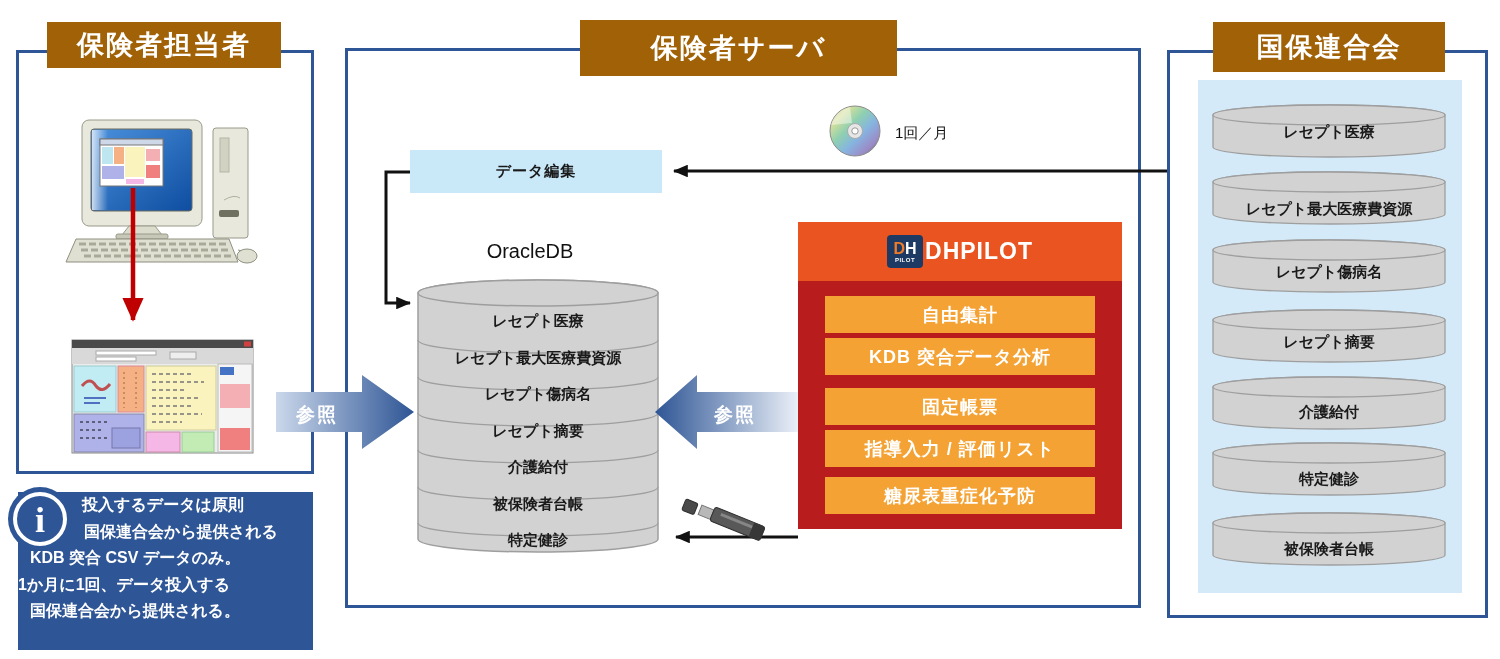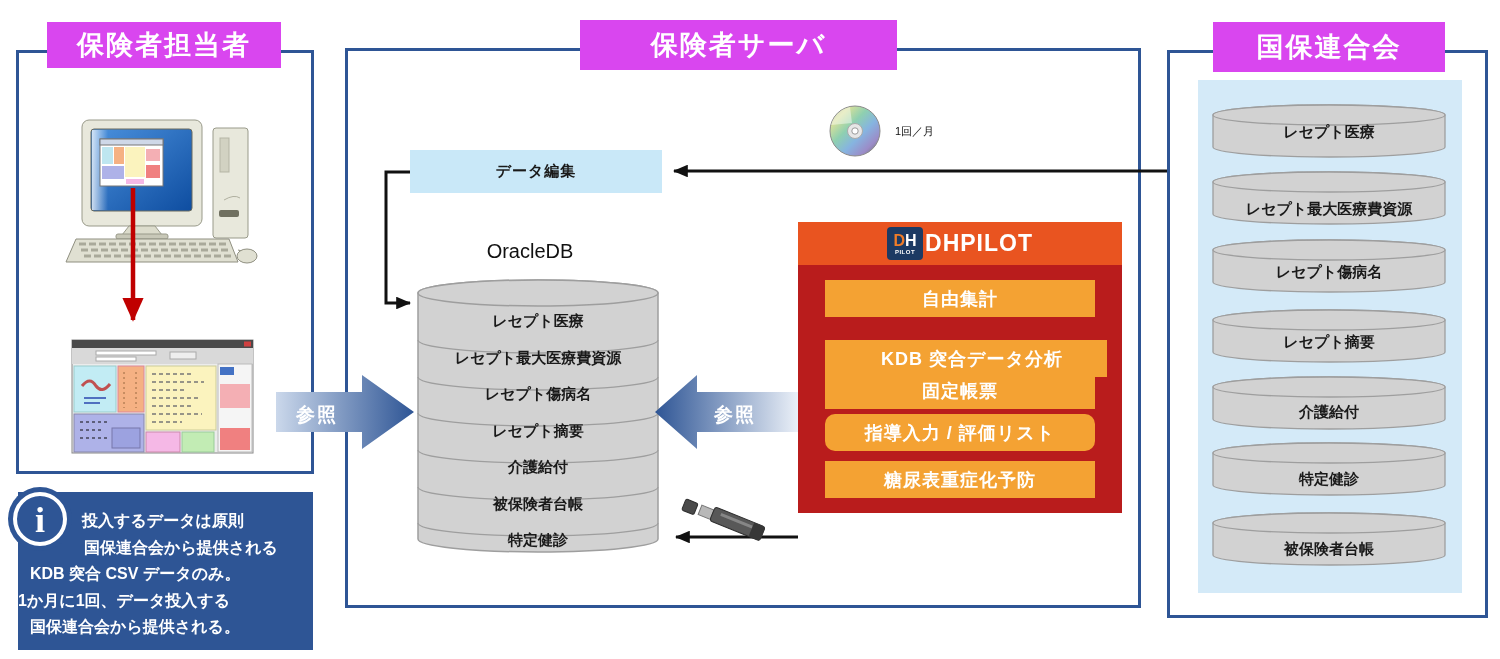--- a/index.html
+++ b/index.html
@@ -1,38 +1,38 @@
 <!DOCTYPE html>
 <html><head>
 <meta charset="utf-8">
 <style>
   html,body{margin:0;padding:0;background:#fff;}
   #stage{position:relative;width:1500px;height:659px;background:#fff;overflow:hidden;
          font-family:"Liberation Sans","DejaVu Sans",sans-serif;}
   
   .panel{position:absolute;border:3px solid #2E5595;background:#fff;z-index:0;}
-  .panel-header{position:absolute;background:#d946ef;color:#fff;font-weight:700;
+  .panel-header{position:absolute;background:#a16207;color:#fff;font-weight:700;
                 display:flex;align-items:center;justify-content:center;z-index:2;
                 font-size:27px;letter-spacing:2px;}
   
   .inner-blue{position:absolute;background:#D4EAF8;z-index:0;}
   .data-edit{position:absolute;left:410px;top:150px;width:252px;height:43px;background:#C9E8F8;
              display:flex;align-items:center;justify-content:center;color:#1a1a1a;
              font-size:15px;font-weight:700;z-index:2;letter-spacing:1px;}
   .oracle-label{position:absolute;left:440px;top:240px;width:180px;text-align:center;
                 font-size:20px;color:#111;z-index:2;}
-  .cd-label{position:absolute;left:895px;top:124px;font-size:11px;color:#111;z-index:2;}
+  .cd-label{position:absolute;left:895px;top:124px;font-size:15px;color:#111;z-index:2;}
   
   .cyl-row{position:absolute;left:418px;width:240px;height:20px;text-align:center;
            font-size:15px;font-weight:600;color:#1a1a1a;z-index:2;}
   .rcyl-row{position:absolute;left:1213px;width:232px;height:20px;text-align:center;
             font-size:15px;font-weight:600;color:#1a1a1a;z-index:2;}
   
   .dhp{position:absolute;left:798px;top:222px;width:324px;z-index:2;}
-  .dhp-header{height:43px;background:#E95420;display:flex;align-items:center;justify-content:center;gap:2px;}
+  .dhp-header{height:59px;background:#E95420;display:flex;align-items:center;justify-content:center;gap:2px;}
   .dhp-logo{width:36px;height:33px;background:#1C3A63;border-radius:4px;display:flex;flex-direction:column;
             align-items:center;justify-content:center;line-height:1;}
   .dhp-logo .lt{font-size:16px;font-weight:700;color:#fff;}
   .dhp-logo .lt b{color:#F07C28;}
   .dhp-logo .lb{font-size:6px;font-weight:700;color:#fff;letter-spacing:.5px;}
   .dhp-title{color:#fff;font-weight:700;font-size:23px;letter-spacing:1px;}
   .dhp-body{position:relative;height:248px;background:#b91c1c;}
   .dhp-btn{position:absolute;left:27px;width:270px;height:37px;background:#F4A233;color:#fff;
            font-size:18px;font-weight:700;display:flex;align-items:center;justify-content:center;
            letter-spacing:1px;white-space:nowrap;}
@@ -209,21 +209,21 @@
       <rect x="36" y="-7.5" width="12" height="15" rx="2" fill="#373737"></rect>
     </g>
 
     <polygon fill="url(#gradL)" points="276,392 362,392 362,375 414,412 362,449 362,432 276,432"></polygon>
     <polygon fill="url(#gradR)" points="655,412 697,375 697,392 800,392 800,432 697,432 697,449"></polygon>
   </svg>
 
   <div class="panel-header" style="left:47px;top:22px;width:234px;height:46px;">
     <span>保険者担当者</span>
   </div>
-  <div class="panel-header" style="left:580px;top:20px;width:317px;height:50px;">
+  <div class="panel-header" style="left:580px;top:20px;width:317px;height:56px;">
     <span>保険者サーバ</span>
   </div>
   <div class="panel-header" style="left:1213px;top:22px;width:232px;height:50px;align-items:center;">
     <span>国保連合会</span>
   </div>
 
   <div class="data-edit">データ編集</div>
   <div class="oracle-label">OracleDB</div>
   <div class="cd-label">1回／月</div>
 
@@ -238,41 +238,41 @@
   <div class="dhp">
     <div class="dhp-header">
       <div class="dhp-logo">
         <div class="lt"><b>D</b><span>H</span></div>
         <div class="lb">PILOT</div>
       </div>
       <div class="dhp-title">DHPILOT</div>
     </div>
     <div class="dhp-body">
       <div class="dhp-btn" style="top:15px;">自由集計</div>
-      <div class="dhp-btn" style="top:75px;padding-left:12px;">KDB 突合データ分析</div>
+      <div class="dhp-btn" style="top:57px;">KDB 突合データ分析</div>
       <div class="dhp-btn" style="top:107px;">固定帳票</div>
-      <div class="dhp-btn" style="top:149px;border-radius:10px;">指導入力 / 評価リスト</div>
+      <div class="dhp-btn" style="top:149px;">指導入力 / 評価リスト</div>
       <div class="dhp-btn" style="top:196px;">糖尿表重症化予防</div>
     </div>
   </div>
 
 
   <div class="rcyl-row" style="top:123px;">レセプト医療</div>
   <div class="rcyl-row" style="top:200px;">レセプト最大医療費資源</div>
   <div class="rcyl-row" style="top:263px;">レセプト傷病名</div>
   <div class="rcyl-row" style="top:333px;">レセプト摘要</div>
   <div class="rcyl-row" style="top:403px;">介護給付</div>
   <div class="rcyl-row" style="top:470px;">特定健診</div>
   <div class="rcyl-row" style="top:540px;">被保険者台帳</div>
 
   <div class="ref-label" style="left:296px;top:402px;">参照</div>
   <div class="ref-label" style="left:714px;top:402px;">参照</div>
 
   <div class="info-box">
-    <div class="info-line" style="margin:16px 0 0 64px;">投入するデータは原則</div>
+    <div class="info-line" style="margin:0 0 0 64px;">投入するデータは原則</div>
     <div class="info-line" style="margin-left:66px;">国保連合会から提供される</div>
     <div class="info-line" style="margin-left:12px;">KDB 突合 CSV データのみ。</div>
     <div class="info-line" style="">1か月に1回、データ投入する</div>
     <div class="info-line" style="margin-left:12px;">国保連合会から提供される。</div>
   </div>
   <div class="info-icon">
     <div class="info-ring"></div>
     <div class="info-i">i</div>
   </div>
 

